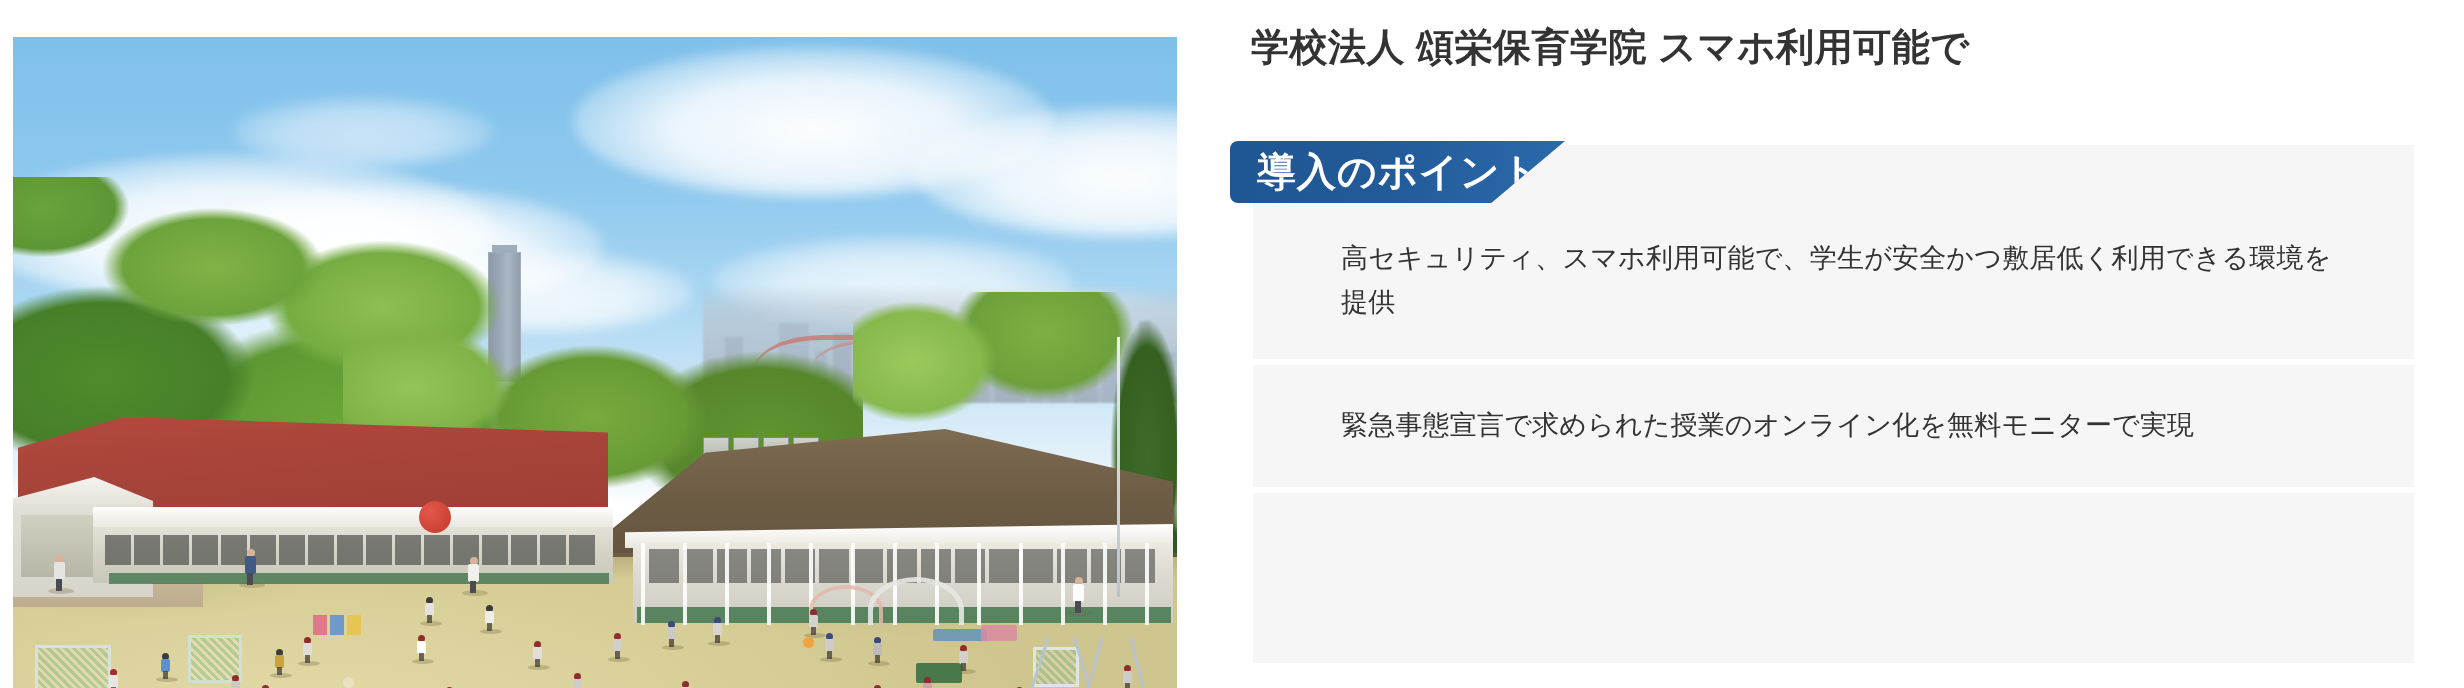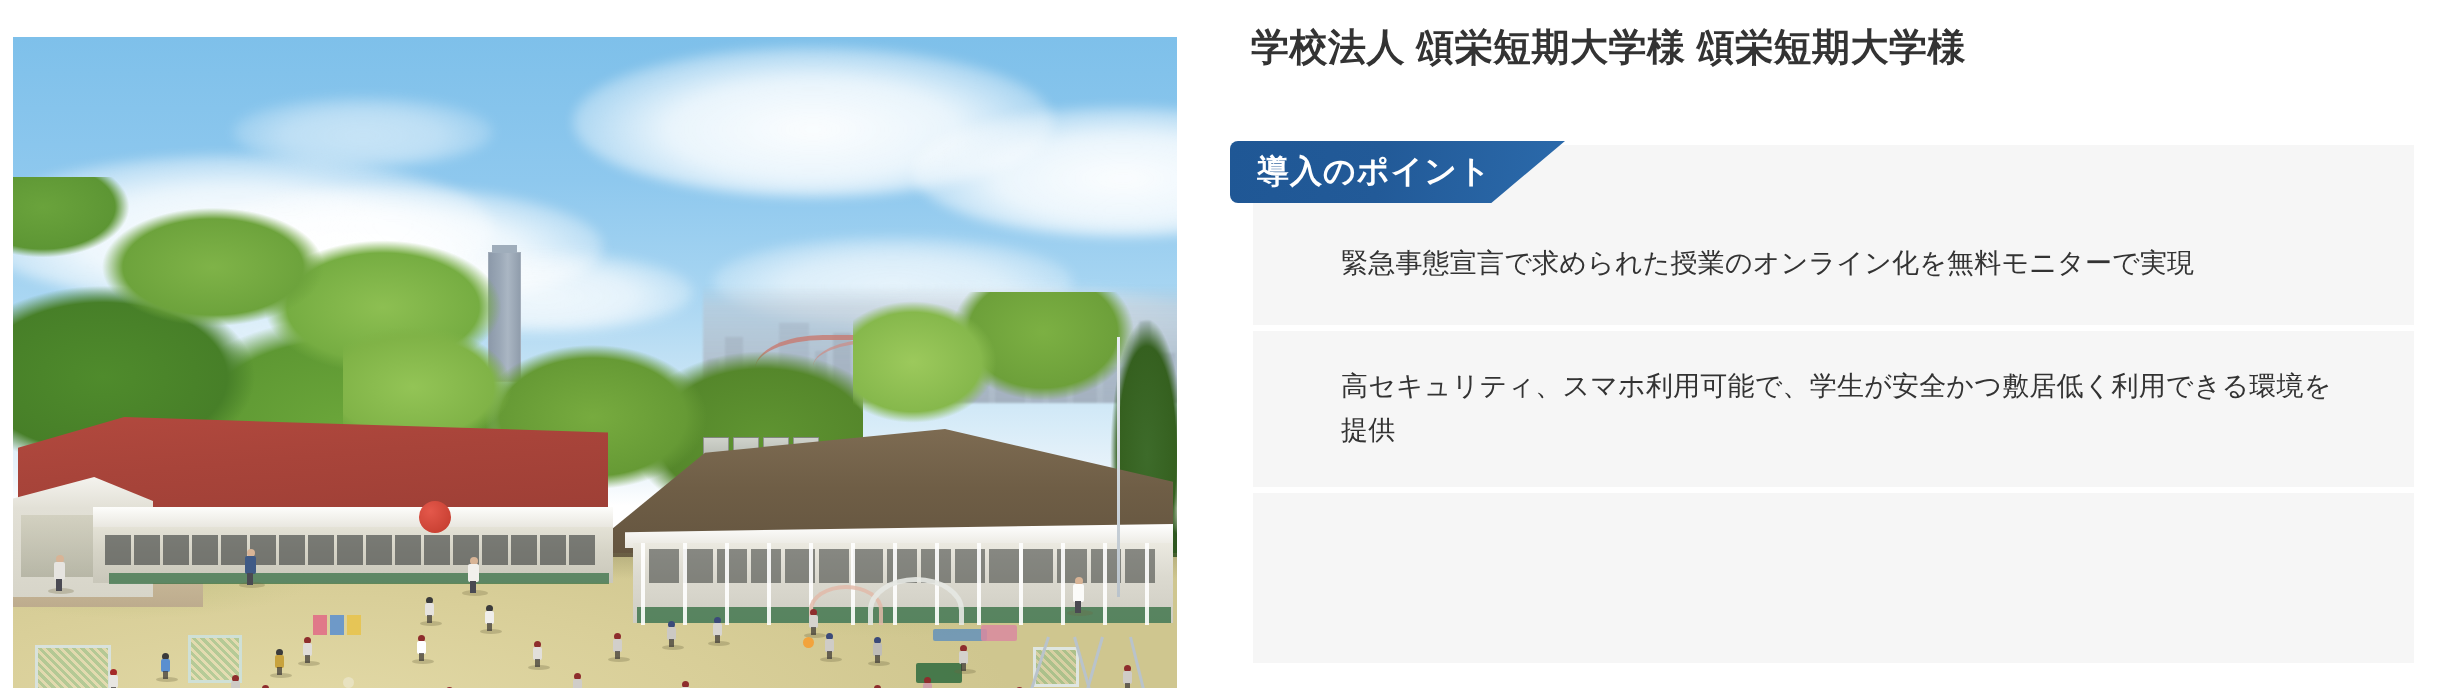--- a/index.html
+++ b/index.html
@@ -396,21 +396,21 @@
     width: 335px;
     height: 62px;
     background: linear-gradient(100deg, #1f5795 0%, #225a98 45%, #2b6aab 100%);
     border-top-left-radius: 8px;
     border-bottom-left-radius: 8px;
     clip-path: polygon(0 0, 100% 0, 78% 100%, 0 100%);
     display: flex;
     align-items: center;
   }
   .ribbon-label {
-    font-size: 32px;
+    font-size: 39px;
     font-weight: bold;
     color: #ffffff;
     margin-left: 27px;
     letter-spacing: 1px;
     white-space: nowrap;
   }
 
   .point-list {
     position: absolute;
     left: 23px;
@@ -730,31 +730,31 @@
             <div style="position: absolute; left: 2px; top: 24px; width: 6px; height: 12px; background: rgb(74, 74, 82);"></div>
           </div>
           <div style="position: absolute; left: 790px; top: 600px; width: 11px; height: 11px; border-radius: 50%; background: rgb(242, 163, 60);"></div>
           <div style="position: absolute; left: 330px; top: 640px; width: 11px; height: 11px; border-radius: 50%; background: rgb(232, 226, 192);"></div>
         </div>
     </div>
   </div>
 
   <div class="content">
 
-    <h1 class="page-title">学校法人 頌栄短期大学様 頌栄短期大学様</h1>
+    <h1 class="page-title">学校法人 頌栄保育学院 スマホ利用可能で</h1>
 
     <div class="points-panel"></div>
 
     <div class="ribbon">
       <span class="ribbon-label">導入のポイント</span>
     </div>
 
     <div class="point-list">
+      <div class="point-item row2">
+        <span class="point-text">高セキュリティ、スマホ利用可能で、学生が安全かつ敷居低く利用できる環境を提供</span>
+      </div>
       <div class="point-item row1">
         <span class="point-text">緊急事態宣言で求められた授業のオンライン化を無料モニターで実現</span>
       </div>
-      <div class="point-item row2">
-        <span class="point-text">高セキュリティ、スマホ利用可能で、学生が安全かつ敷居低く利用できる環境を提供</span>
-      </div>
     </div>
 
   </div>
 </div>
 
 </body></html>

